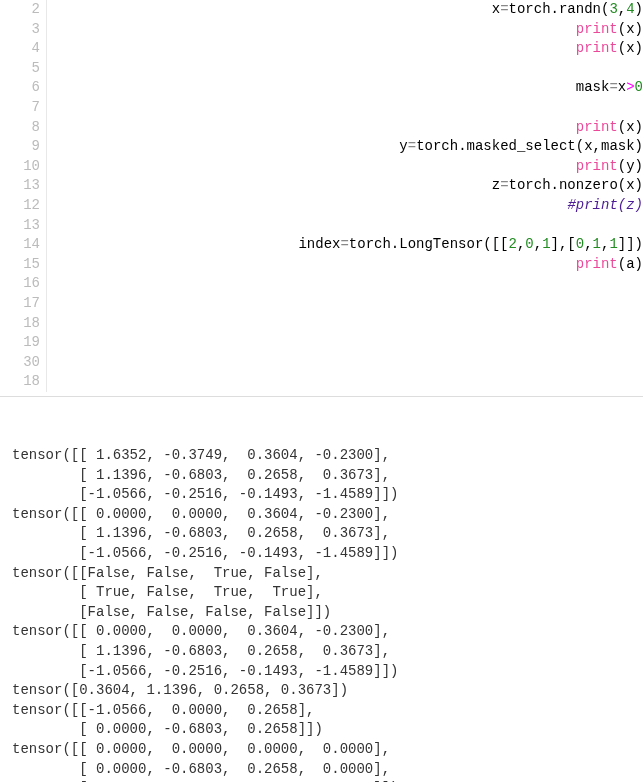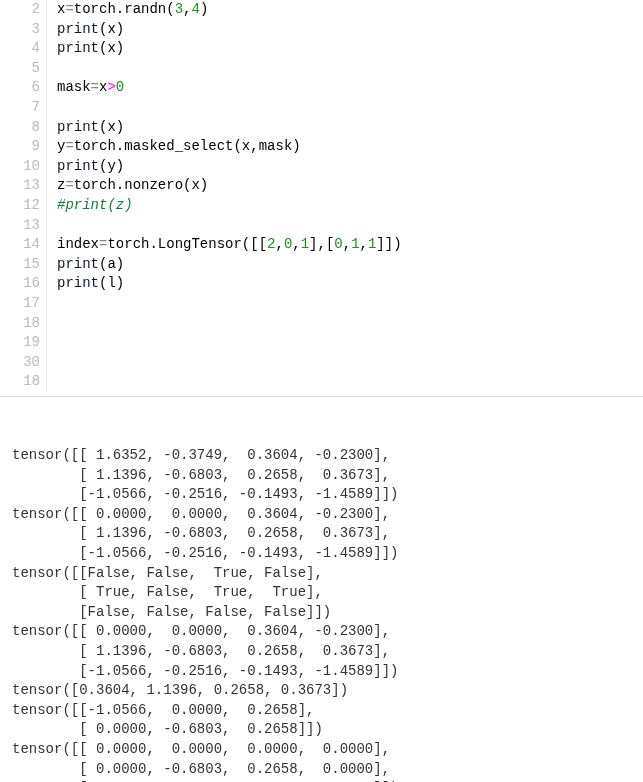--- a/index.html
+++ b/index.html
@@ -28,26 +28,27 @@
   .gutter .ln {
     height: 19.6px;
   }
   .code-lines {
     padding-left: 10px;
     flex: 1;
   }
   .code-lines .cl {
     height: 19.6px;
     white-space: pre;
+    text-align: right;
   }
   .tok-n { color: #000; } 
   .tok-op { color: #888; }
-  .tok-call { color: #0f172a; } 
+  .tok-call { color: #ec4899; } 
   .tok-num { color: #228b22; }
-  .tok-comment { color: #15803d; font-style: italic; }
+  .tok-comment { color: #4c1d95; font-style: italic; }
   .tok-mag { color: #ff00ff; }
   .tok-delim { color: #000; }
 
   .output {
     padding: 10px 4px 4px 12px;
     white-space: pre;
     font-family: "Courier New", Consolas, monospace;
     font-size: 14px;
     color: #333;
     position: relative;
@@ -87,19 +88,18 @@
       <div class="cl"><span class="tok-n">mask</span><span class="tok-op">=</span><span class="tok-n">x</span><span class="tok-mag">&gt;</span><span class="tok-num">0</span></div>
       <div class="cl"></div>
       <div class="cl"><span class="tok-call">print</span><span class="tok-delim">(x)</span></div>
       <div class="cl"><span class="tok-n">y</span><span class="tok-op">=</span><span class="tok-n">torch.</span><span class="tok-n">masked_select</span><span class="tok-delim">(x,</span><span class="tok-delim">mask)</span></div>
       <div class="cl"><span class="tok-call">print</span><span class="tok-delim">(y)</span></div>
       <div class="cl"><span class="tok-n">z</span><span class="tok-op">=</span><span class="tok-n">torch.</span><span class="tok-n">nonzero</span><span class="tok-delim">(x)</span></div>
       <div class="cl"><span class="tok-comment">#print(z)</span></div>
       <div class="cl"></div>
       <div class="cl"><span class="tok-n">index</span><span class="tok-op">=</span><span class="tok-n">torch.</span><span class="tok-n">LongTensor</span><span class="tok-delim">([[</span><span class="tok-num">2</span><span class="tok-delim">,</span><span class="tok-num">0</span><span class="tok-delim">,</span><span class="tok-num">1</span><span class="tok-delim">],[</span><span class="tok-num">0</span><span class="tok-delim">,</span><span class="tok-num">1</span><span class="tok-delim">,</span><span class="tok-num">1</span><span class="tok-delim">]])</span></div>
       <div class="cl"><span class="tok-call">print</span><span class="tok-delim">(a)</span></div>
-      <div class="cl"><span class="tok-call">print</span><span class="tok-delim">(l)</span></div>
     </div>
 </div>
 
 <div class="output" id="output">
   <div>tensor([[ 1.6352, -0.3749,  0.3604, -0.2300],</div><div>        [ 1.1396, -0.6803,  0.2658,  0.3673],</div><div>        [-1.0566, -0.2516, -0.1493, -1.4589]])</div><div>tensor([[ 0.0000,  0.0000,  0.3604, -0.2300],</div><div>        [ 1.1396, -0.6803,  0.2658,  0.3673],</div><div>        [-1.0566, -0.2516, -0.1493, -1.4589]])</div><div>tensor([[False, False,  True, False],</div><div>        [ True, False,  True,  True],</div><div>        [False, False, False, False]])</div><div>tensor([[ 0.0000,  0.0000,  0.3604, -0.2300],</div><div>        [ 1.1396, -0.6803,  0.2658,  0.3673],</div><div>        [-1.0566, -0.2516, -0.1493, -1.4589]])</div><div>tensor([0.3604, 1.1396, 0.2658, 0.3673])</div><div>tensor([[-1.0566,  0.0000,  0.2658],</div><div>        [ 0.0000, -0.6803,  0.2658]])</div><div>tensor([[ 0.0000,  0.0000,  0.0000,  0.0000],</div><div>        [ 0.0000, -0.6803,  0.2658,  0.0000],</div><div>        [-1.0566,  0.0000,  0.0000,  0.0000]])</div>
 </div>
 
 </body></html>

